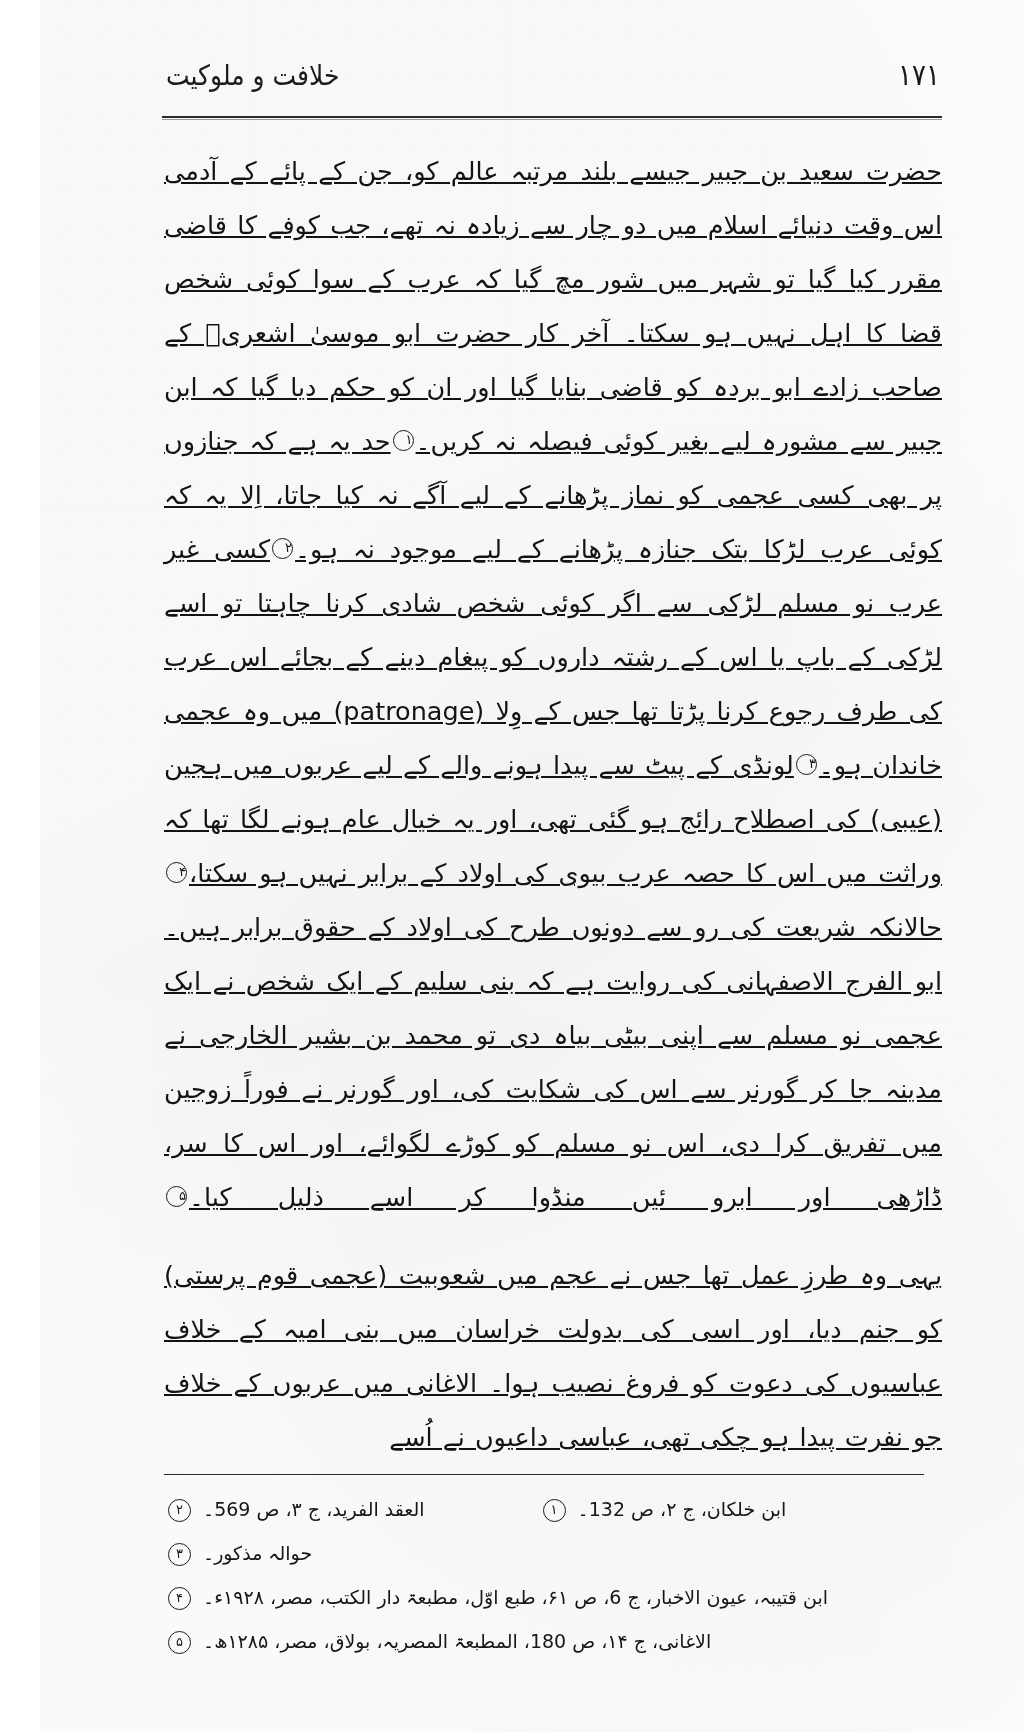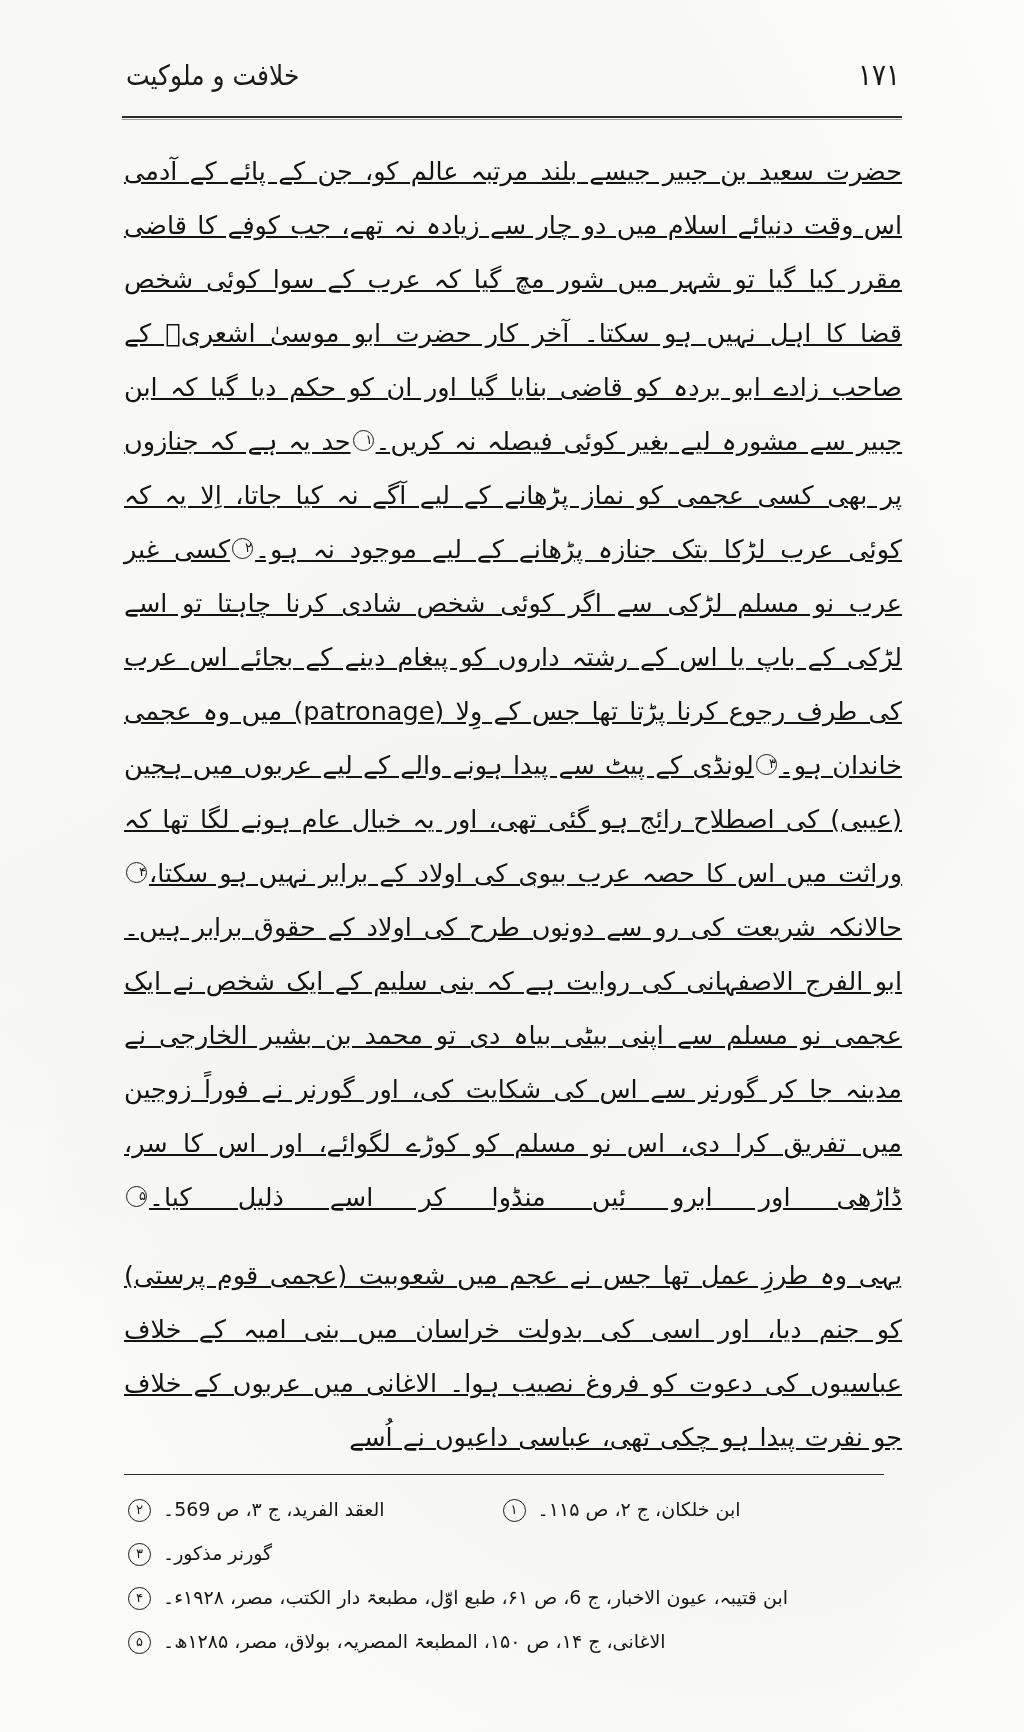--- a/index.html
+++ b/index.html
@@ -15,20 +15,21 @@
     overflow: hidden;
   }
   .page {
     position: absolute;
     inset: 0;
     background: #fdfdfb;
     background-image:
        radial-gradient(circle at 18% 22%, rgba(0,0,0,0.018) 0 38%, rgba(0,0,0,0) 60%),
        radial-gradient(circle at 72% 64%, rgba(0,0,0,0.015) 0 30%, rgba(0,0,0,0) 55%),
        radial-gradient(circle at 40% 88%, rgba(0,0,0,0.012) 0 28%, rgba(0,0,0,0) 52%);
+    margin-left: 40px;
   }
   .sheet {
     position: absolute;
     left: 118px;
     top: 60px;
     width: 790px;
     height: 1320px;
   }
 
   
@@ -193,45 +194,45 @@
 
       <p class="last-center">یہی وہ طرزِ عمل تھا جس نے عجم میں شعوبیت (عجمی قوم پرستی) کو جنم دیا، اور اسی کی بدولت خراسان میں بنی امیہ کے خلاف عباسیوں کی دعوت کو فروغ نصیب ہوا۔ الاغانی میں عربوں کے خلاف جو نفرت پیدا ہو چکی تھی، عباسی داعیوں نے اُسے</p>
     </div>
 
     <div class="footnote-rule"></div>
     <div class="footnotes">
 
       <div class="fn-row">
         <div class="fn-item">
           <span class="fn-num">۱</span>
-          <span class="fn-text">ابن خلکان، ج ۲، ص ۱۱۵۔</span>
+          <span class="fn-text">ابن خلکان، ج ۲، ص 132۔</span>
         </div>
         <div class="fn-gap"></div>
         <div class="fn-item">
           <span class="fn-num">۲</span>
           <span class="fn-text">العقد الفرید، ج ۳، ص 569۔</span>
         </div>
       </div>
 
       <div class="fn-row">
         <div class="fn-item">
           <span class="fn-num">۳</span>
-          <span class="fn-text">گورنر مذکور۔</span>
+          <span class="fn-text">حوالہ مذکور۔</span>
         </div>
       </div>
 
       <div class="fn-row">
         <div class="fn-item">
           <span class="fn-num">۴</span>
           <span class="fn-text">ابن قتیبہ، عیون الاخبار، ج 6، ص ۶۱، طبع اوّل، مطبعۃ دار الکتب، مصر، ۱۹۲۸ء۔</span>
         </div>
       </div>
 
       <div class="fn-row">
         <div class="fn-item">
           <span class="fn-num">۵</span>
-          <span class="fn-text">الاغانی، ج ۱۴، ص ۱۵۰، المطبعۃ المصریہ، بولاق، مصر، ۱۲۸۵ھ۔</span>
+          <span class="fn-text">الاغانی، ج ۱۴، ص 180، المطبعۃ المصریہ، بولاق، مصر، ۱۲۸۵ھ۔</span>
         </div>
       </div>
 
     </div>
   </div>
 </div>
 
 </body></html>

